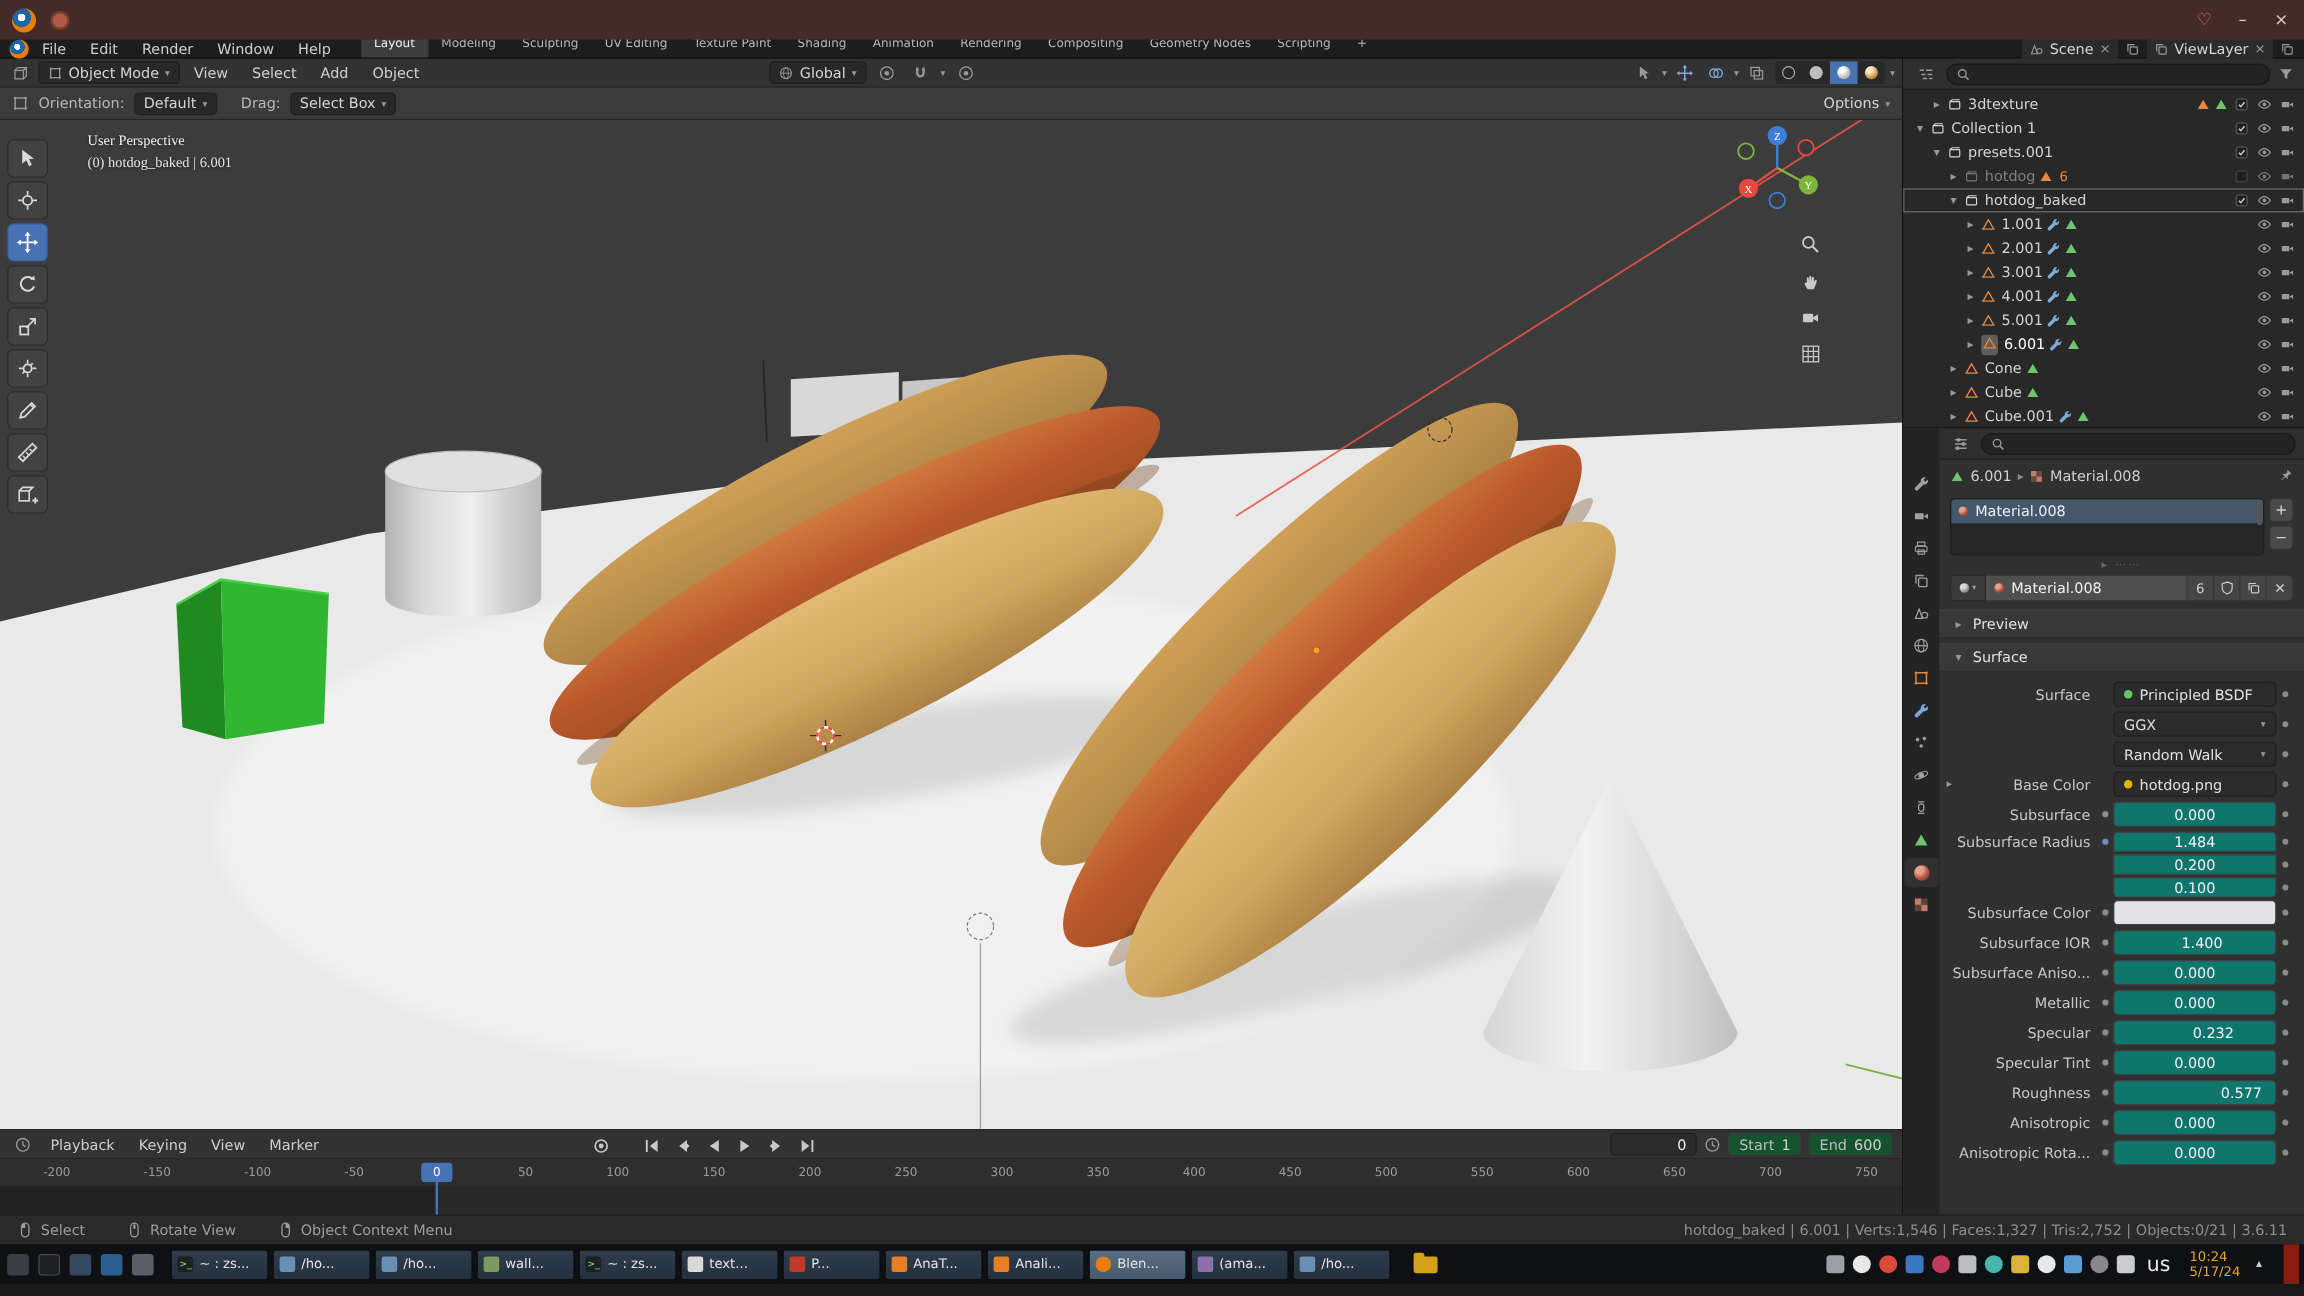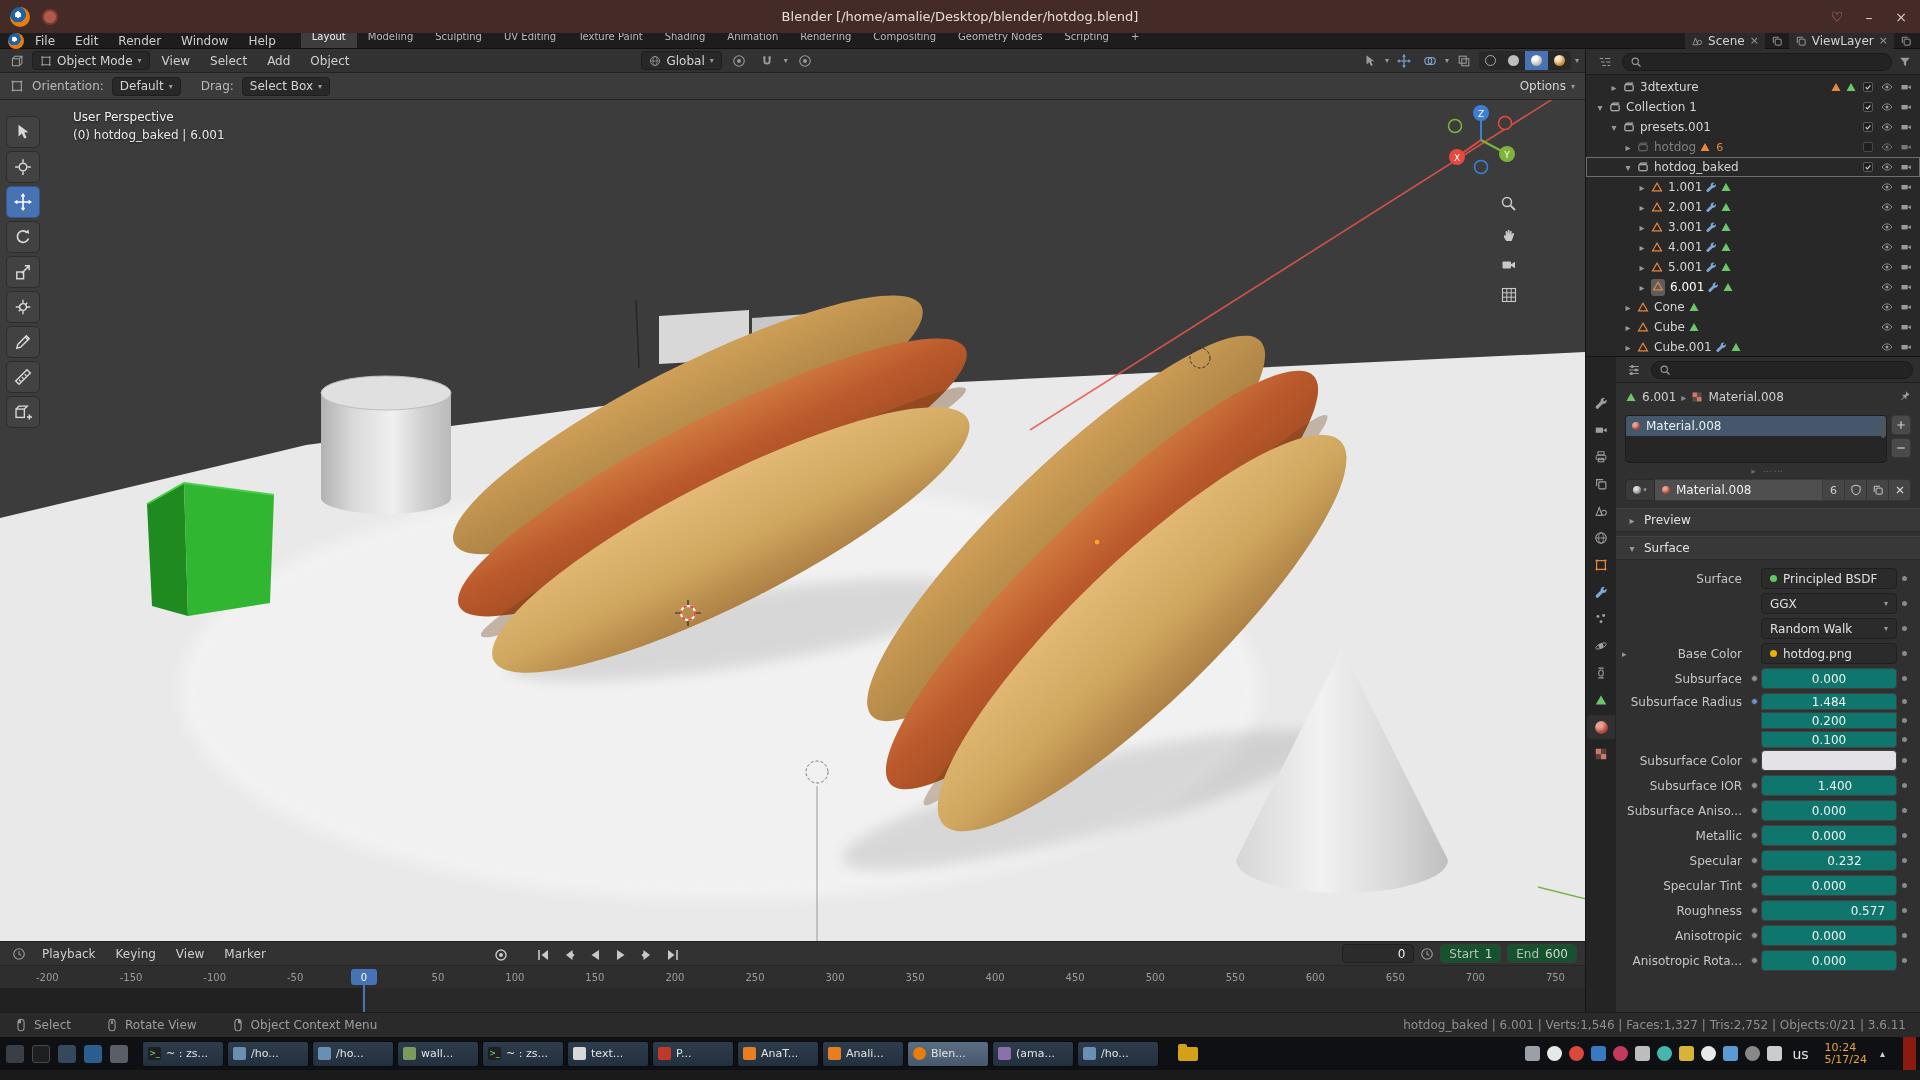--- a/index.html
+++ b/index.html
@@ -43,21 +43,21 @@
   .icbtn { width:22px; height:19px; display:flex; align-items:center; justify-content:center; border-radius:3px; }
   .shade-group { display:flex; background:#282828; border-radius:4px; overflow:hidden; }
   .shade-btn { width:23px; height:19px; display:flex; align-items:center; justify-content:center; }
   .shade-btn.on { background:#4772b3; }
   .ball { width:11px; height:11px; border-radius:50%; }
 
   .tool-settings { height:27px; background:#3b3b3b; border-bottom:1px solid #232323; display:flex; align-items:center; padding:0 10px; gap:8px; }
   .ts-label { color:#b9b9b9; }
 
   
-  .viewport-row { position:relative; height:841px; background:#0c4a6e; overflow:hidden; }
+  .viewport-row { position:relative; height:841px; background:#0c4a6e; overflow:hidden;font-family:Liberation Serif, serif; }
   .vp-svg { position:absolute; inset:0; }
   .vp-text { position:absolute; left:73px; top:8px; color:#f2f2f2; text-shadow:0 1px 2px rgba(0,0,0,.55); font-size:12px; line-height:18px; }
   .vp-text .sub { color:#e8e8e8; }
   .toolbar { position:absolute; left:6px; top:16px; display:flex; flex-direction:column; gap:3px; }
   .tool-btn { width:34px; height:32px; background:#424242; border:1px solid #2c2c2c; border-radius:5px; display:flex; align-items:center; justify-content:center; color:#d8d8d8; }
   .tool-btn.active { background:#4772b3; border-color:#35568a; color:#fff; }
   .nav-overlay { position:absolute; top:0; right:0; width:160px; height:220px; }
 
   
   .outliner { height:308px; background:#282828; border-bottom:1px solid #151515; display:flex; flex-direction:column; }
@@ -147,21 +147,21 @@
   .wbtn { width:82px; height:26px; background:linear-gradient(#2e3c4c,#22303f); border:1px solid #0a0d10; border-radius:3px; display:flex; align-items:center; gap:5px; padding:0 5px; color:#e4e4e4; font-size:11px; }
   .wbtn.active { background:linear-gradient(#5a6e84,#46586c); }
   .wbtn .wlabel { white-space:nowrap; overflow:hidden; }
   .wb-ic { width:13px; height:13px; border-radius:2px; flex:none; display:flex; align-items:center; justify-content:center; font-size:8px; color:#7ee07e; }
   .folder-btn { width:34px; height:26px; display:flex; align-items:center; justify-content:center; margin-left:8px; }
   .folder-shape { width:20px; height:14px; background:#d4a017; border-radius:2px; position:relative; }
   .folder-shape:before { content:""; position:absolute; top:-3px; left:0; width:9px; height:4px; background:#d4a017; border-radius:2px 2px 0 0; }
   .tray { margin-left:auto; display:flex; align-items:center; gap:7px; padding-right:6px; }
   .t-ic { width:15px; height:15px; border-radius:3px; }
   .t-ic.round { border-radius:50%; }
-  .kb-layout { color:#e8e8e8; font-size:14px; margin:0 3px; }
+  .kb-layout { color:#e8e8e8; font-size:17px; margin:0 3px; }
   .clock { color:#e8a33d; font-size:11px; line-height:12px; margin:0 6px; }
   .chev { color:#cfcfcf; font-size:10px; }
   .edge-strip { width:13px; height:33px; background:#8b1a10; margin-left:8px; }
 </style>
 </head>
 <body>
 
 <svg width="0" height="0" style="position:absolute">
   <defs>
     <symbol id="i-arrow" viewBox="0 0 16 16">
@@ -347,21 +347,20 @@
         <path d="M11.5 6V5a3.5 3.5 0 0 0-3.5-3.3V6z" fill="currentColor"></path>
       </symbol>
   </defs>
 </svg>
 
 <div class="titlebar">
   <div class="tb-left">
     <span class="blender-logo"></span>
     <span class="gear-dot"></span>
   </div>
-  <div class="tb-title">Blender [/home/amalie/Desktop/blender/hotdog.blend]</div>
   <div class="tb-right">
     <span class="tb-btn" style="color:#e07a9a">♡</span>
     <span class="tb-btn">–</span>
     <span class="tb-btn">×</span>
   </div>
 </div>
 
 <div class="menubar">
   <span class="blender-logo" style="width:16px;height:16px"></span>
   <span class="menu-item">File</span>

